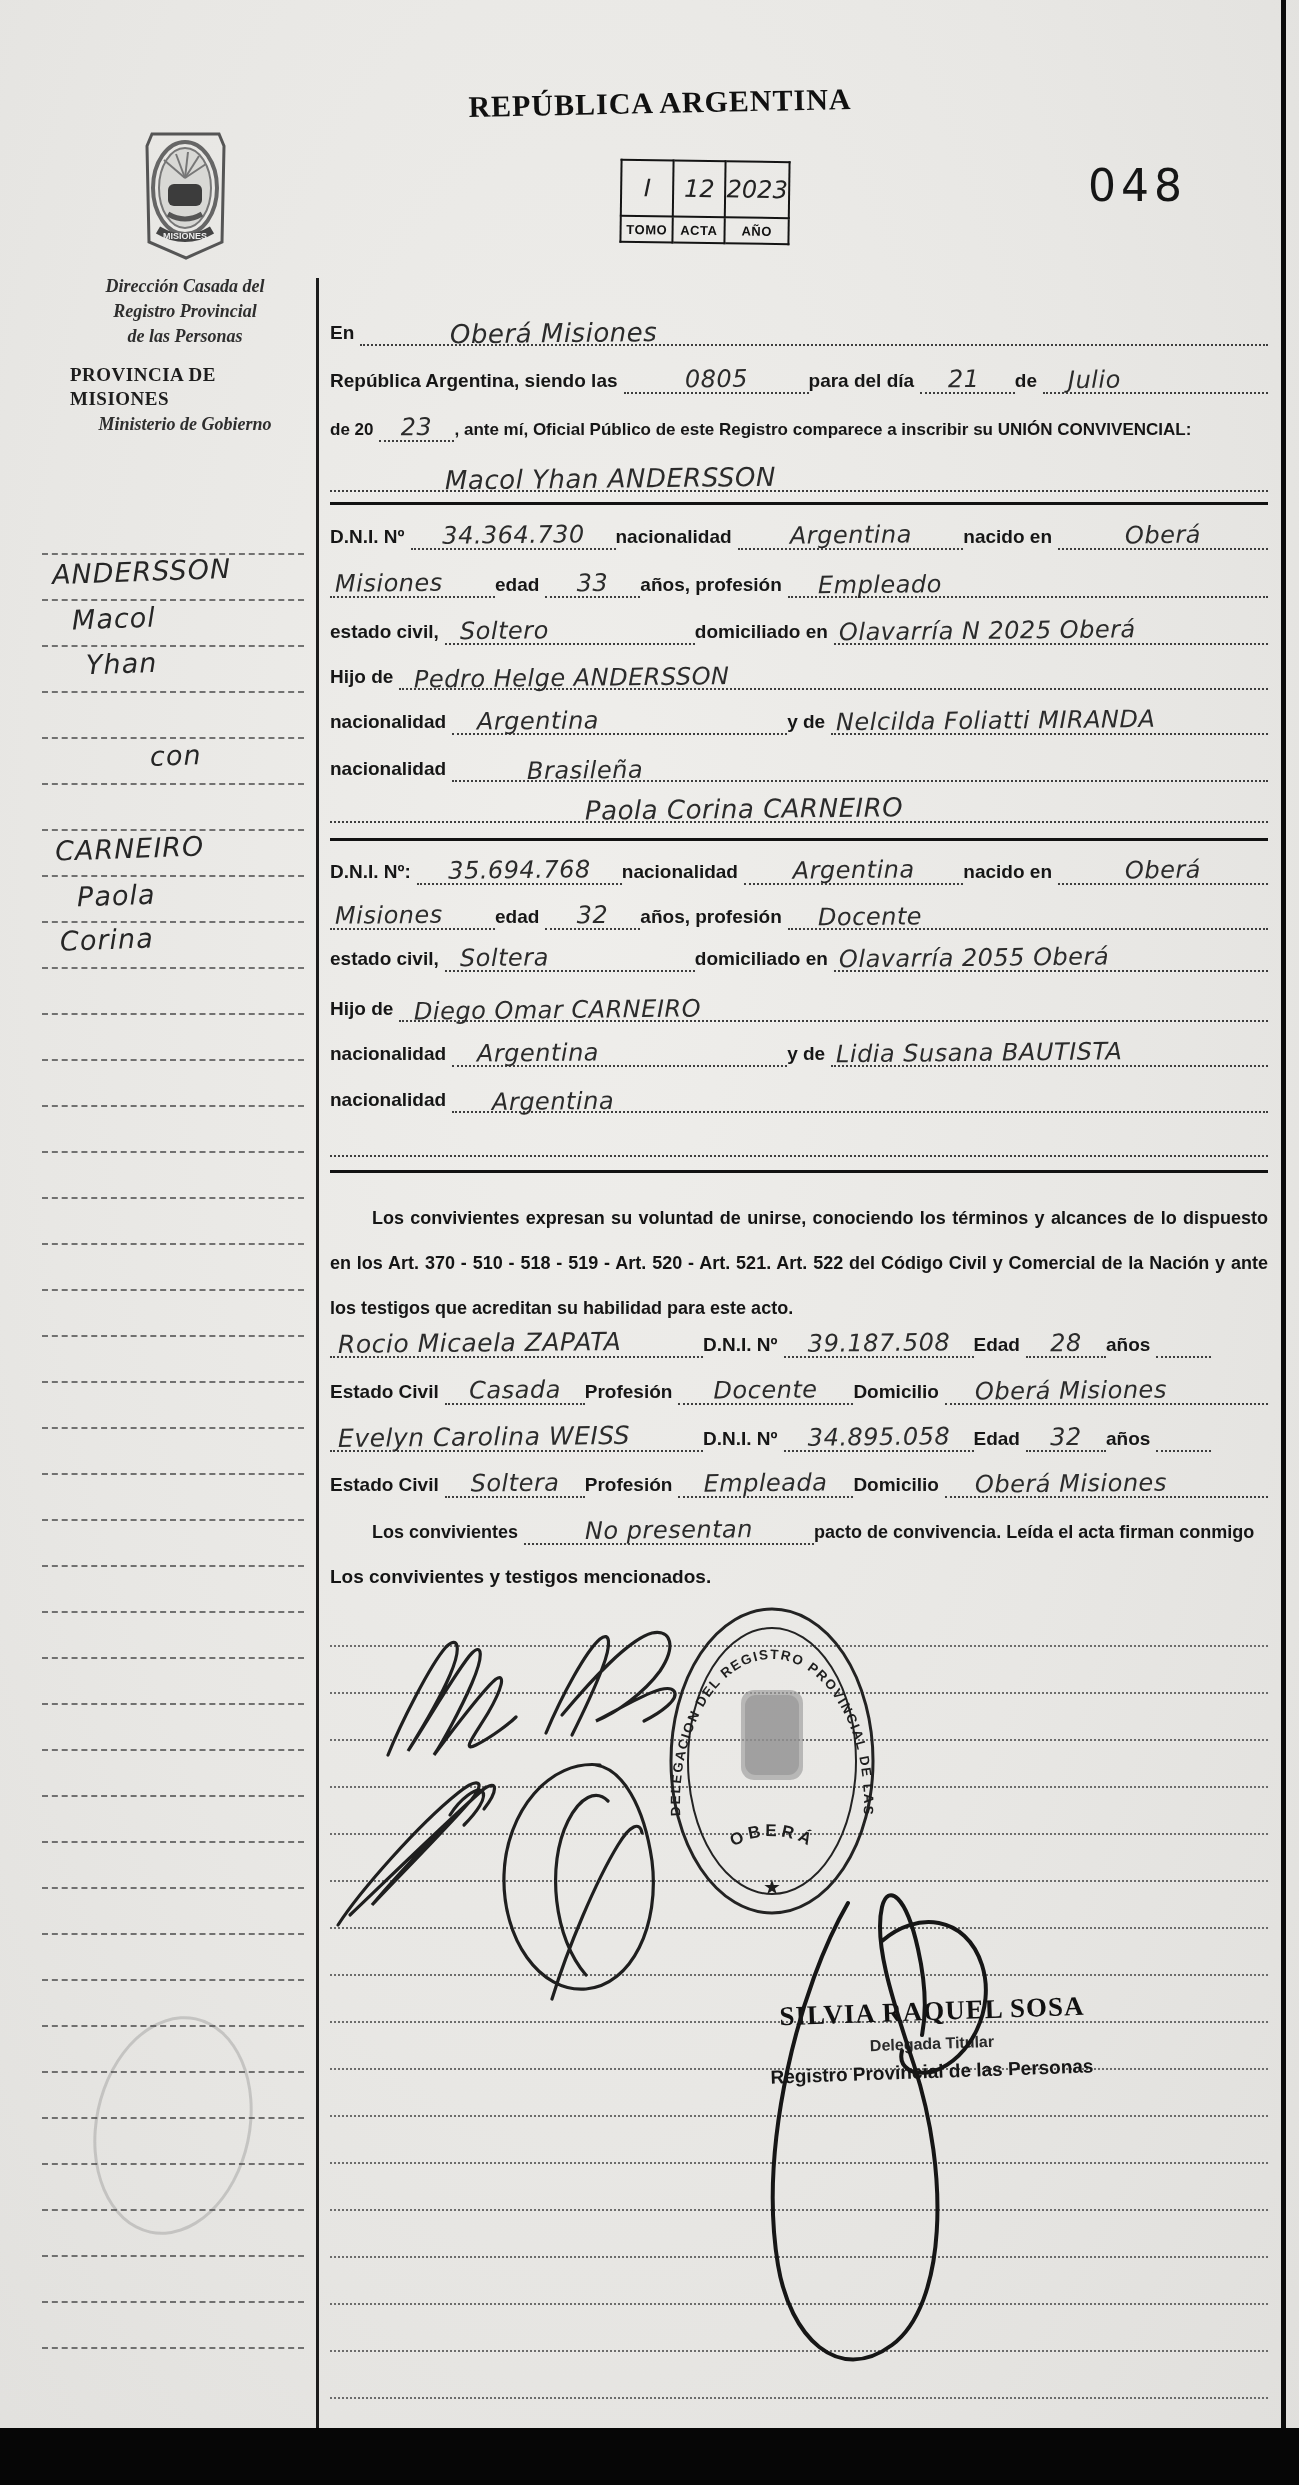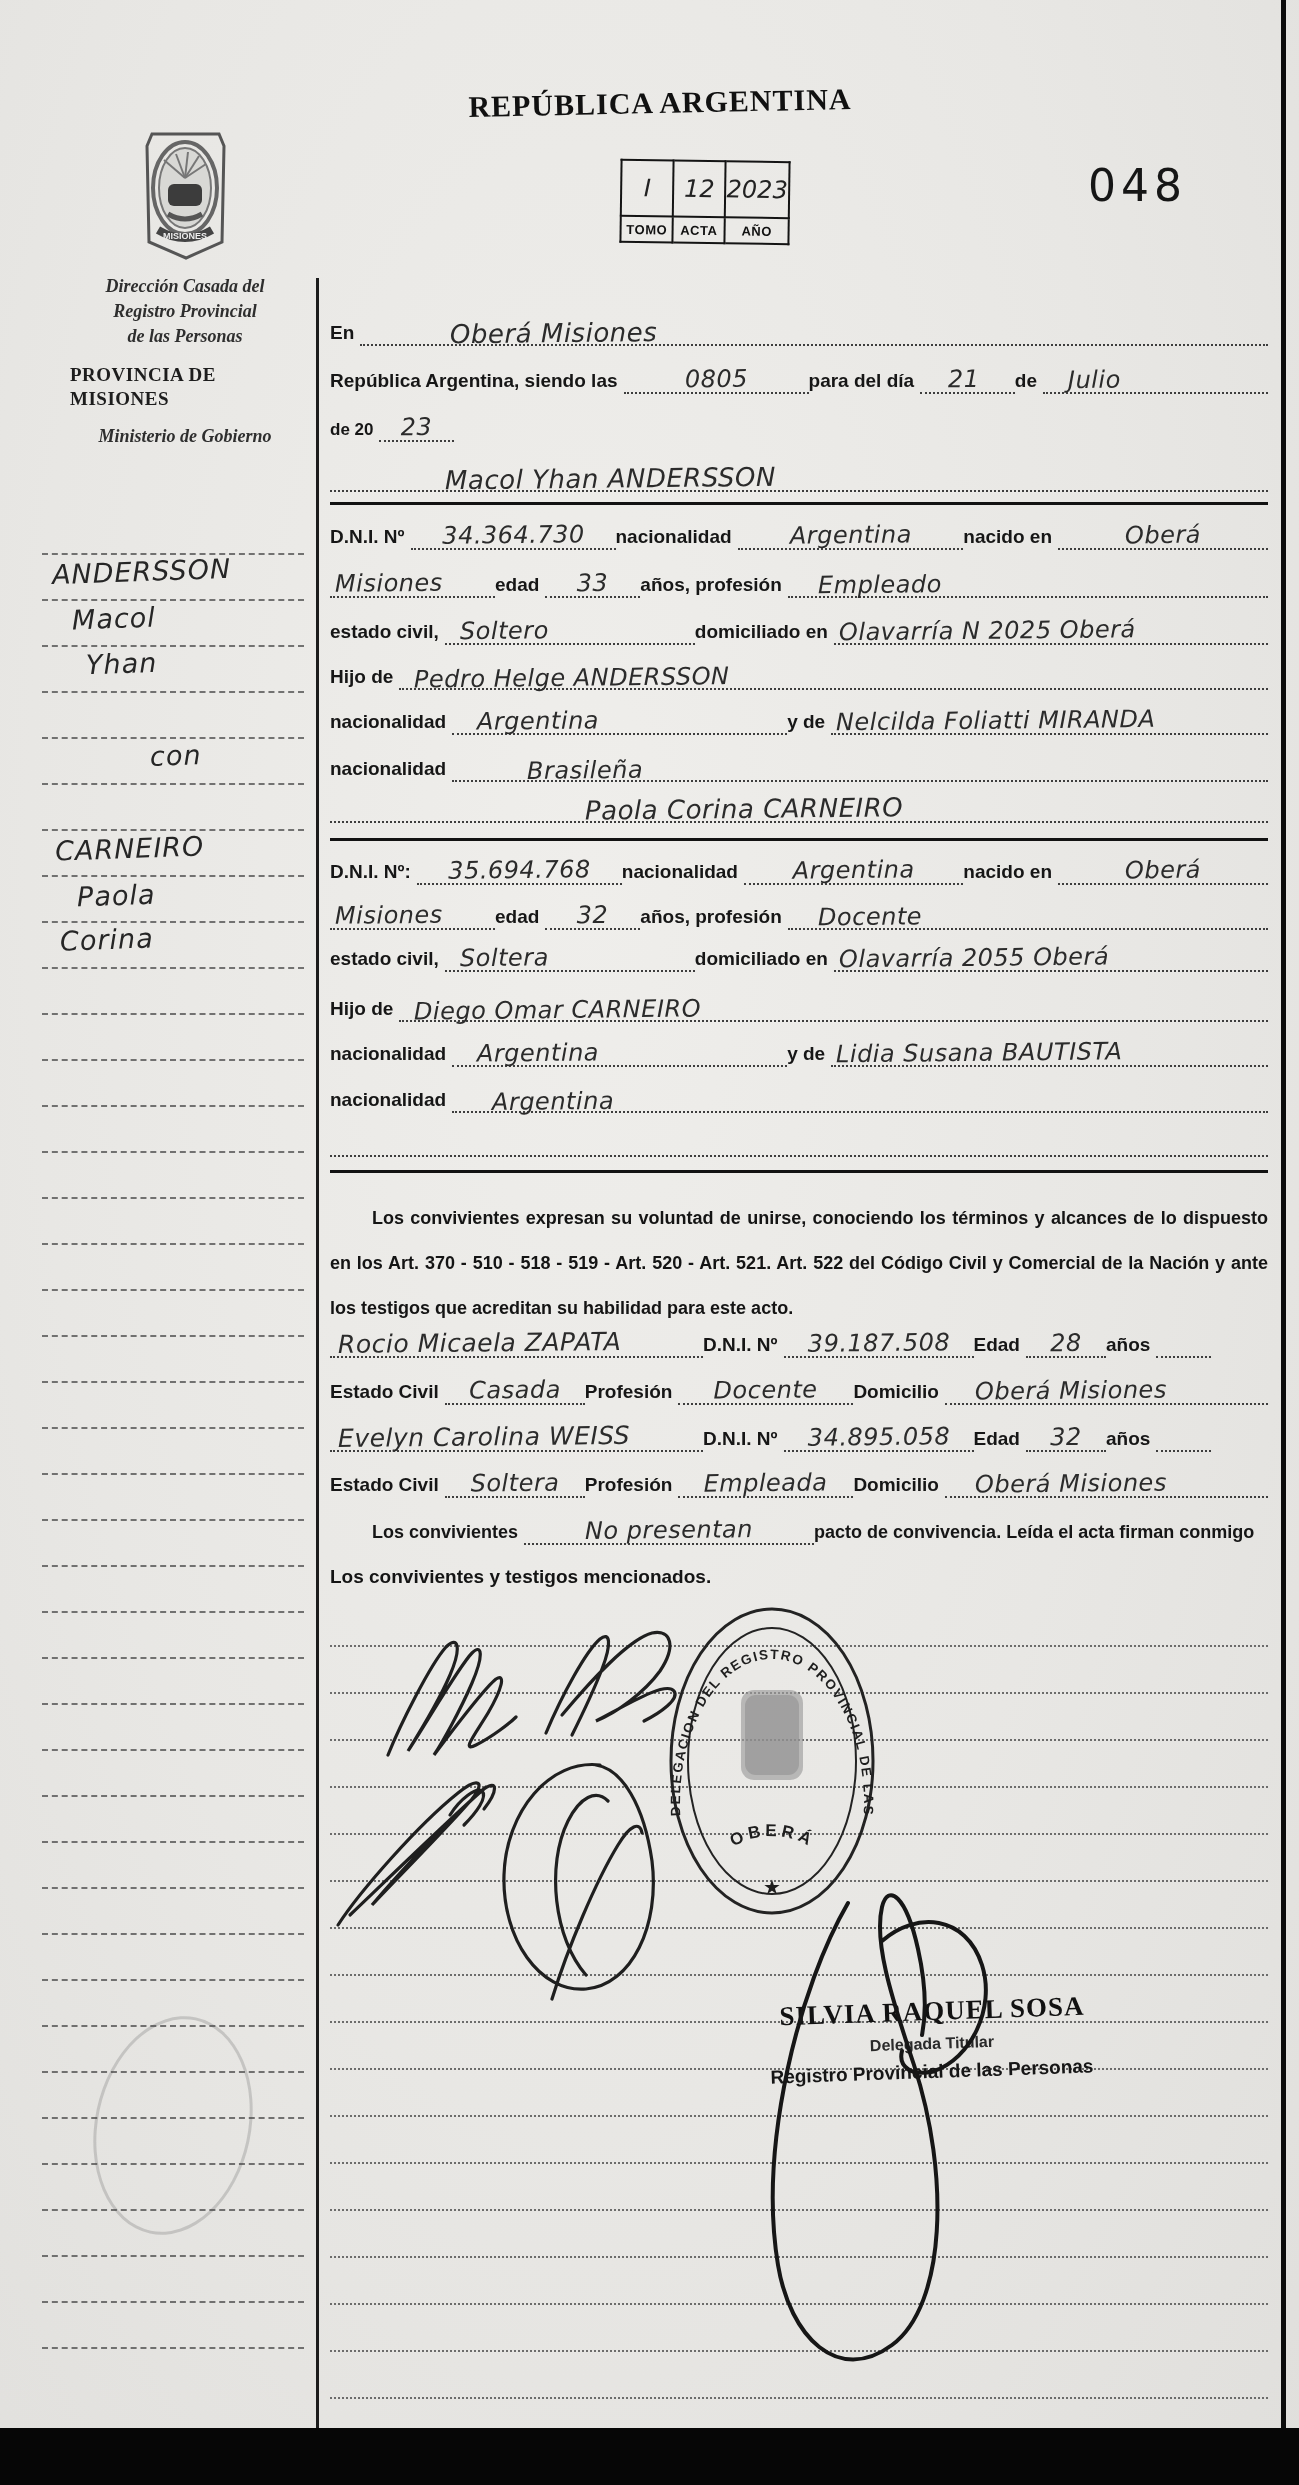--- a/index.html
+++ b/index.html
@@ -20,21 +20,21 @@
         border:2px solid #141414;border-collapse:collapse;background:transparent;}
   .acta-table td{border:2px solid #141414;text-align:center;padding:0;}
   .acta-val{height:54px;font:italic 500 24px "DejaVu Sans",sans-serif;color:#222;}
   .acta-lbl{height:24px;font:700 13px "Liberation Sans",sans-serif;letter-spacing:.5px;color:#111;}
   
   .sb-org{position:absolute;left:70px;width:230px;text-align:center;
         font:italic 600 18px "Liberation Serif",serif;color:#2e2e2e;}
   .sb-prov{position:absolute;left:70px;width:230px;
         font:700 19px "Liberation Serif",serif;letter-spacing:.5px;color:#1d1d1d;}
   .sb-min{position:absolute;left:70px;width:230px;text-align:center;
-        font:italic 600 18px "Liberation Serif",serif;color:#2e2e2e;margin-top:12px;}
+        font:italic 600 18px "Liberation Serif",serif;color:#2e2e2e;}
   .margin-line{position:absolute;left:42px;width:262px;border-top:2px dashed #4a4a4a;opacity:.75;}
   .margin-name{position:absolute;font:italic 500 27px "DejaVu Sans",sans-serif;color:#262626;
         letter-spacing:1px;transform:rotate(-2deg);white-space:nowrap;}
   
   .row{position:absolute;left:330px;width:938px;height:38px;display:flex;align-items:flex-end;
         font:600 19px "Liberation Sans",sans-serif;color:#161616;}
   .row .lbl{white-space:nowrap;padding:0 6px 2px 0;}
   .fill{border-bottom:2px dotted #3d3d3d;text-align:center;min-width:0;}
   .grow{flex:1 1 auto;}
   .hw{font:italic 500 24px "DejaVu Sans",sans-serif;color:#2b2b2b;letter-spacing:.5px;
@@ -135,20 +135,21 @@
     <span class="fill" style="width:200px;text-align:left;padding-left:25px">
       <span class="hw">Julio</span>
       </span>
   </div>
 
   <div class="row" style="top:404px;font-size:17px">
     <span class="lbl">de 20</span>
     <span class="fill" style="width:75px">
       <span class="hw">23</span>
       </span>
+    <span class="lbl">, ante mí, Oficial Público de este Registro comparece a inscribir su UNIÓN CONVIVENCIAL:</span>
   </div>
 
   <div class="row" style="top:454px">
     <span class="fill grow" style="text-align:left;padding-left:115px">
       <span class="hw hw-lg">Macol Yhan ANDERSSON</span>
       </span>
   </div>
   <div class="sep" style="top:502px"></div>
 
   <div class="row" style="top:512px">

